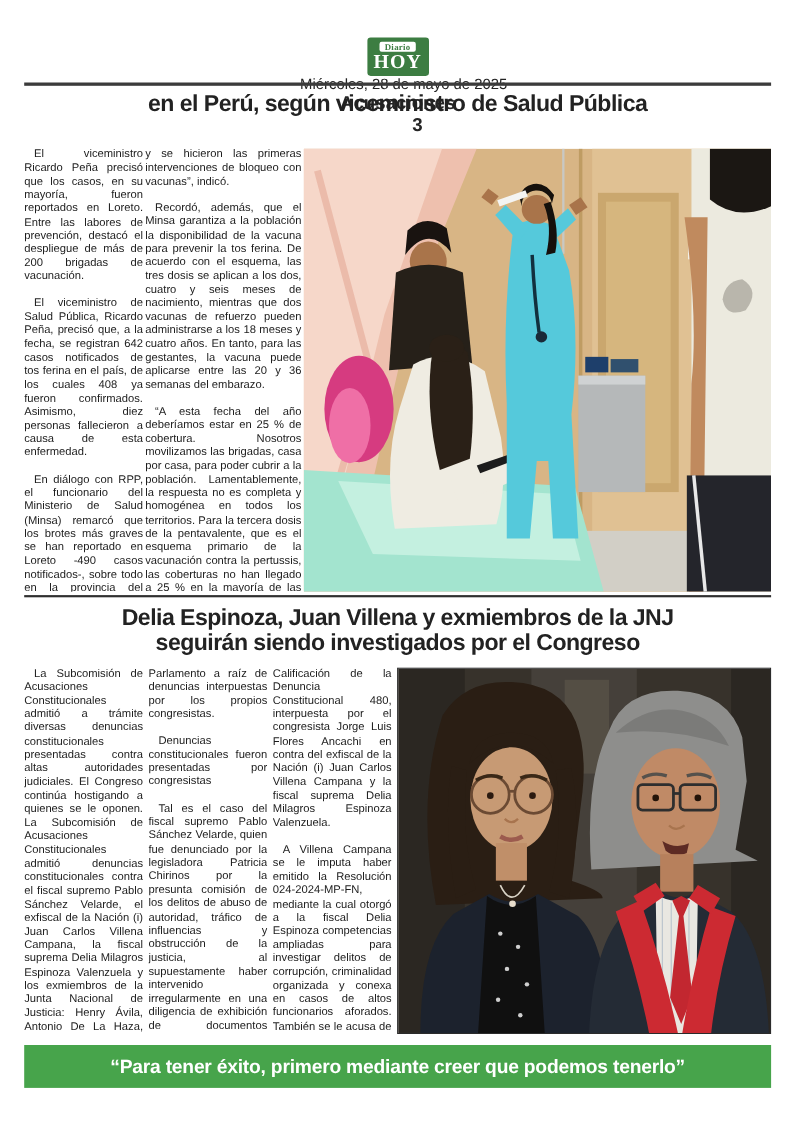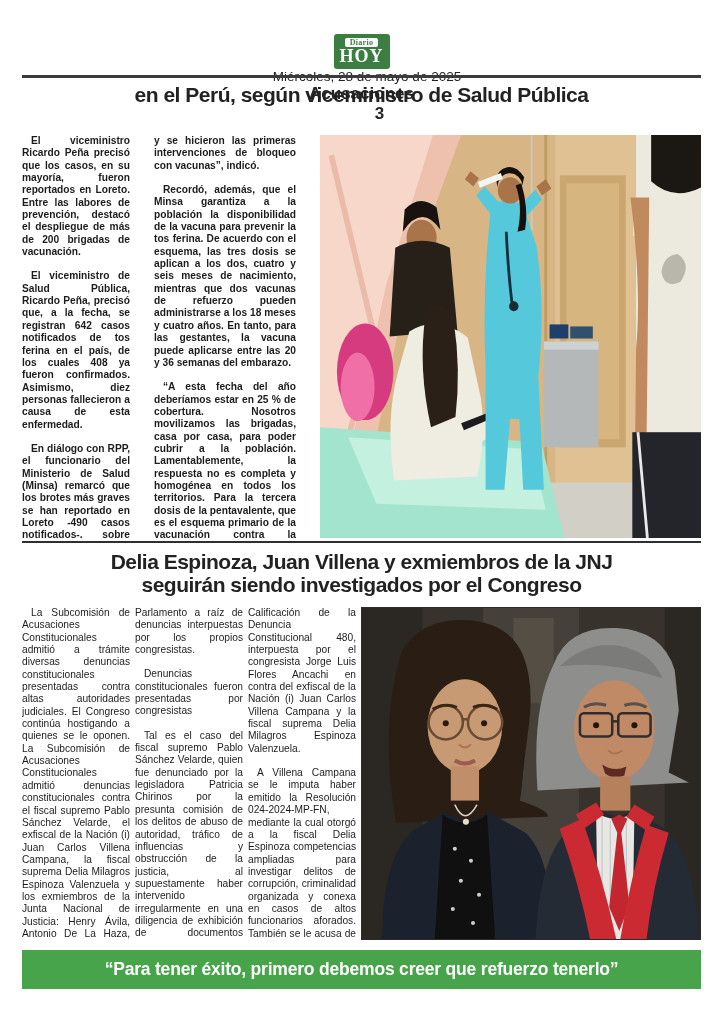--- a/index.html
+++ b/index.html
@@ -16,21 +16,21 @@
   .header-spacer{flex:1;}
   .section{font-size:17px;font-weight:bold;color:#252525;}
   .pagenum{font-size:17px;font-weight:bold;color:#252525;margin-left:42px;margin-right:6px;}
   .header-rule{position:absolute;left:22px;right:22px;top:75px;height:3px;background:#3b3b3b;}
   
   .headline{position:absolute;left:22px;right:22px;text-align:center;font-weight:bold;color:#222;font-size:21px;line-height:22.5px;letter-spacing:-0.5px;}
   .headline1{top:84px;}
   .headline2{top:551px;}
   
   .article{position:absolute;left:22px;right:22px;display:flex;}
-  .article1{top:135px;height:403px;gap:24px;font-weight:bold;}
+  .article1{top:135px;height:403px;gap:2px;}
   .article2{top:607px;height:333px;gap:5px;}
   .col{overflow:hidden;}
   .col p{margin:0 0 12px 0;font-size:10.2px;line-height:12.35px;text-align:justify;text-indent:9px;}
   .col p.cont{text-indent:0;}
   .a1c1{width:108px;flex:0 0 auto;}
   .a1c2{width:142px;flex:0 0 auto;}
   .a2c{width:108px;flex:0 0 auto;}
   .photo{flex:1;overflow:hidden;position:relative;}
   .photo svg{display:block;width:100%;height:100%;}
   .photo2{border:1px solid #2b2b2b;}
@@ -199,16 +199,16 @@
         <path d="M247 210 l8 -4 8 4 -6 14 8 72 -10 26 -10 -24 8 -74 Z" fill="#c22730"></path>
         <path d="M196 220 q20 58 30 110 l26 0 q-14 -64 -34 -120 Z" fill="#cc2a32"></path>
         <path d="M304 224 q-16 54 -22 106 l-26 0 q10 -60 26 -114 Z" fill="#cc2a32"></path>
         <path d="M212 206 l20 -12 8 12 -20 14 Z" fill="#cc2a32"></path>
         <path d="M290 208 l-20 -12 -8 12 20 14 Z" fill="#cc2a32"></path>
       </svg>
     </div>
   </div>
 
   <div class="quote-bar">
-    <span>“Para tener éxito, primero debemos creer que refuerzo tenerlo”</span>
+    <span>“Para tener éxito, primero mediante creer que podemos tenerlo”</span>
   </div>
 
 </div>
 
 </body></html>

